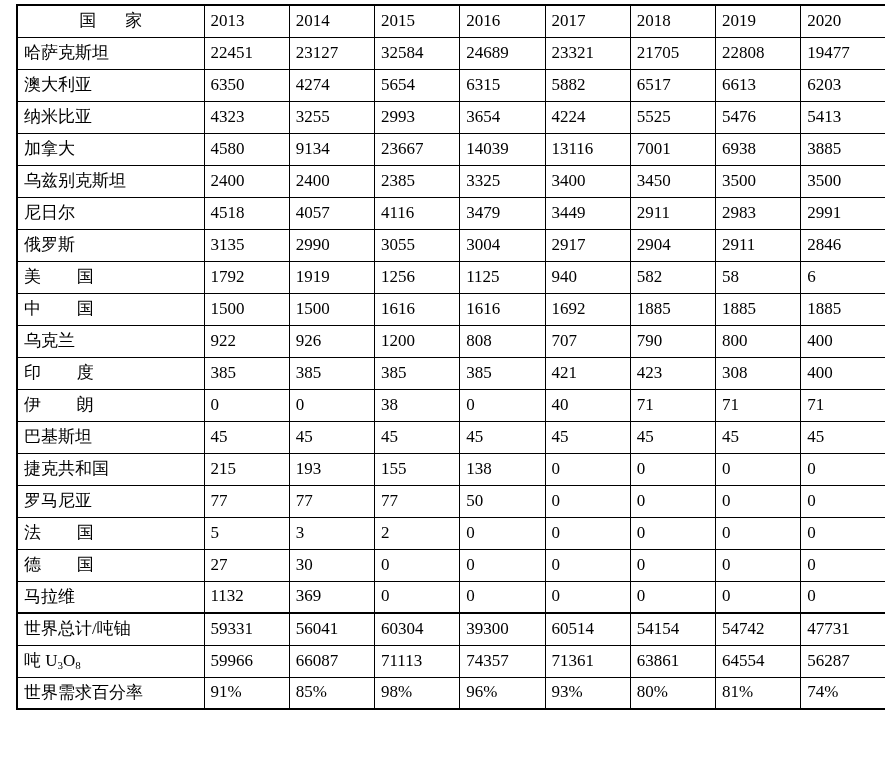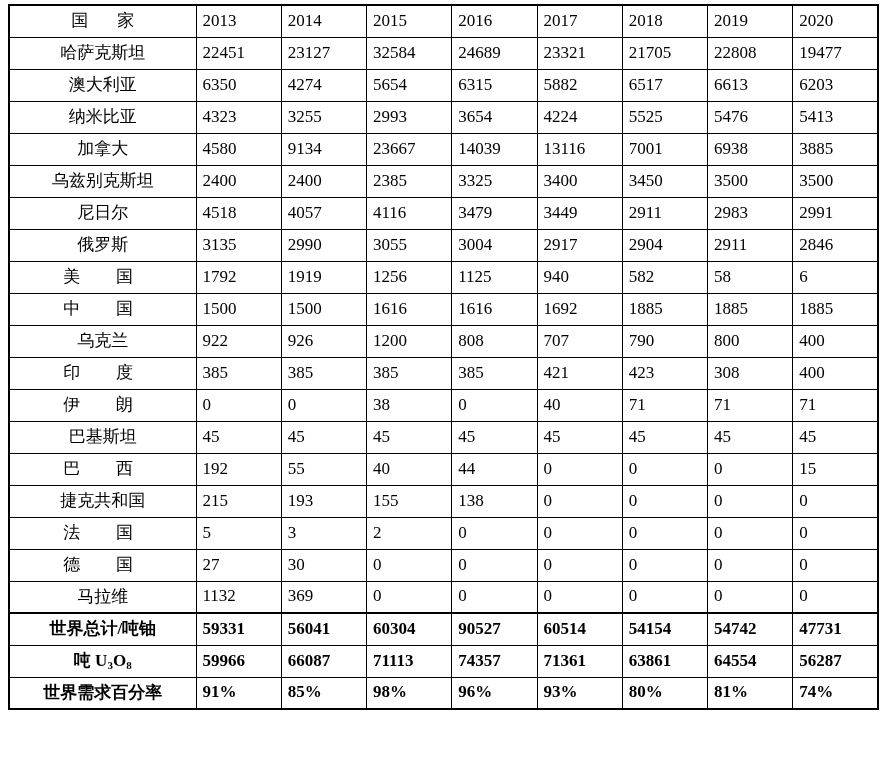--- a/index.html
+++ b/index.html
@@ -11,21 +11,21 @@
     width: 885px;
     height: 772px;
     font-family: "Liberation Serif", "DejaVu Serif", serif;
     color: #000000;
     overflow: hidden;
   }
   .sheet {
     width: 885px;
     height: 772px;
     box-sizing: border-box;
-    padding: 4px 8px 4px 8px;
+    padding: 4px 8px 4px 16px;
   }
   table.data-table {
     border-collapse: collapse;
     width: 869px;
     table-layout: fixed;
     font-size: 17px;
   }
   table.data-table col.country-col { width: 187px; }
   table.data-table col.year-col { width: 85.25px; }
 
@@ -47,30 +47,30 @@
   thead th {
     text-align: center;
     border-bottom: 2px solid #000000;
   }
   thead th.country-head {
     text-align: center;
     letter-spacing: 0.35em;
     text-indent: 0.35em;
   }
   tbody td.country-cell {
-    text-align: center;
+    text-align: left;
   }
   tbody td.spaced {
     letter-spacing: 0.55em;
   }
   tbody td.num {
     text-align: left;
   }
   tr.summary-row td {
-    font-weight: bold;
+    font-weight: normal;
   }
   tr.first-summary td {
     border-top: 2px solid #000000;
   }
   sub {
     font-size: 11px;
     vertical-align: baseline;
     position: relative;
     bottom: -3px;
   }
@@ -242,36 +242,36 @@
         <td class="num">45</td>
         <td class="num">45</td>
         <td class="num">45</td>
         <td class="num">45</td>
         <td class="num">45</td>
         <td class="num">45</td>
         <td class="num">45</td>
         <td class="num">45</td>
       </tr>
       <tr>
-        <td class="country-cell spaced">巴　西</td>
-        <td class="num">192</td>
-        <td class="num">55</td>
-        <td class="num">40</td>
-        <td class="num">44</td>
-        <td class="num">0</td>
-        <td class="num">0</td>
-        <td class="num">0</td>
-        <td class="num">15</td>
-      </tr>
-      <tr>
         <td class="country-cell">捷克共和国</td>
         <td class="num">215</td>
         <td class="num">193</td>
         <td class="num">155</td>
         <td class="num">138</td>
+        <td class="num">0</td>
+        <td class="num">0</td>
+        <td class="num">0</td>
+        <td class="num">0</td>
+      </tr>
+      <tr>
+        <td class="country-cell">罗马尼亚</td>
+        <td class="num">77</td>
+        <td class="num">77</td>
+        <td class="num">77</td>
+        <td class="num">50</td>
         <td class="num">0</td>
         <td class="num">0</td>
         <td class="num">0</td>
         <td class="num">0</td>
       </tr>
       <tr>
         <td class="country-cell spaced">法　国</td>
         <td class="num">5</td>
         <td class="num">3</td>
         <td class="num">2</td>
@@ -302,21 +302,21 @@
         <td class="num">0</td>
         <td class="num">0</td>
         <td class="num">0</td>
       </tr>
 
       <tr class="summary-row first-summary">
         <td class="country-cell">世界总计/吨铀</td>
         <td class="num">59331</td>
         <td class="num">56041</td>
         <td class="num">60304</td>
-        <td class="num">90527</td>
+        <td class="num">39300</td>
         <td class="num">60514</td>
         <td class="num">54154</td>
         <td class="num">54742</td>
         <td class="num">47731</td>
       </tr>
       <tr class="summary-row">
         <td class="country-cell">吨 U<sub>3</sub>O<sub>8</sub></td>
         <td class="num">59966</td>
         <td class="num">66087</td>
         <td class="num">71113</td>

